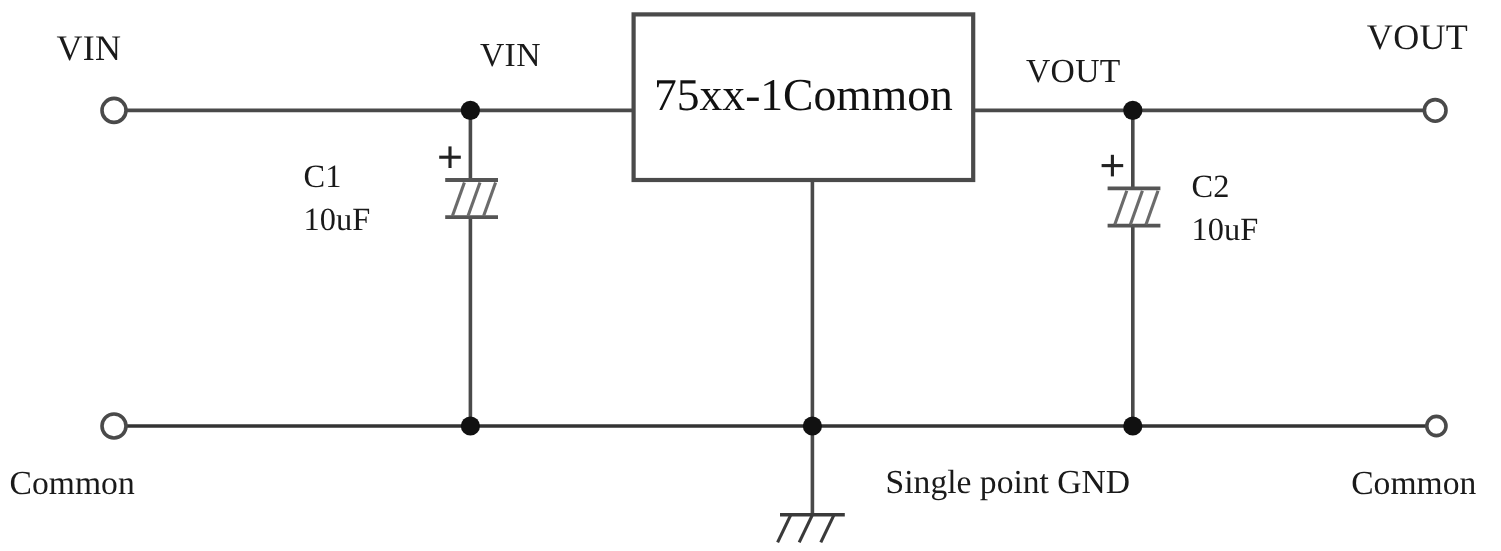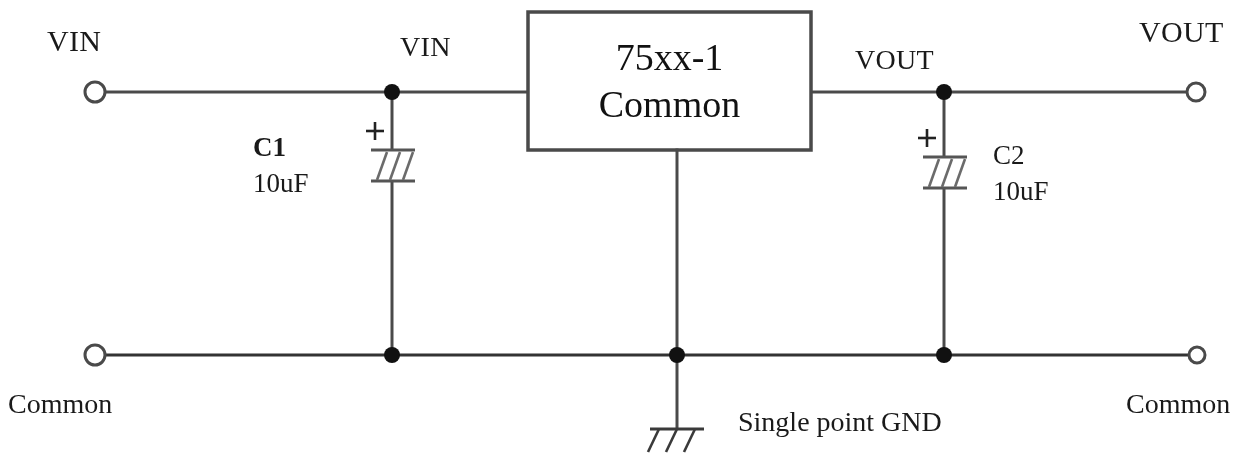--- a/index.html
+++ b/index.html
@@ -83,35 +83,34 @@
     line-height: 1;
   }
   .label-sc {
     font-variant: small-caps;
     letter-spacing: 0.3px;
   }
   .lbl-vin-left   { left: 47px;  top: 26px;  font-size: 30px; }
   .lbl-vin-mid    { left: 400px; top: 33px;  font-size: 28px; }
   .lbl-vout-mid   { left: 855px; top: 46px;  font-size: 28px; }
   .lbl-vout-right { left: 1139px; top: 17px; font-size: 30px; }
-  .lbl-c1         { left: 253px; top: 134px; font-size: 27px; font-weight: bold; }
+  .lbl-c1         { left: 253px; top: 134px; font-size: 27px; }
   .lbl-c1-val     { left: 253px; top: 170px; font-size: 27px; }
   .lbl-c2         { left: 993px; top: 142px; font-size: 27px; text-align: center; }
   .lbl-c2-val     { left: 993px; top: 178px; font-size: 27px; }
   .lbl-common-l   { left: 8px;   top: 390px; font-size: 28px; }
   .lbl-common-r   { left: 1126px; top: 390px; font-size: 28px; }
-  .lbl-gnd        { left: 738px; top: 408px; font-size: 28px; }
+  .lbl-gnd        { left: 738px; top: 389px; font-size: 28px; }
   .ic-text {
     position: absolute;
     left: 528px;
     top: 12px;
     width: 283px;
     height: 138px;
     display: flex;
-    flex-direction: column;
     align-items: center;
     justify-content: center;
     color: #111111;
     font-size: 38px;
     line-height: 1.25;
     pointer-events: none;
   }
 </style>
 </head>
 <body>

